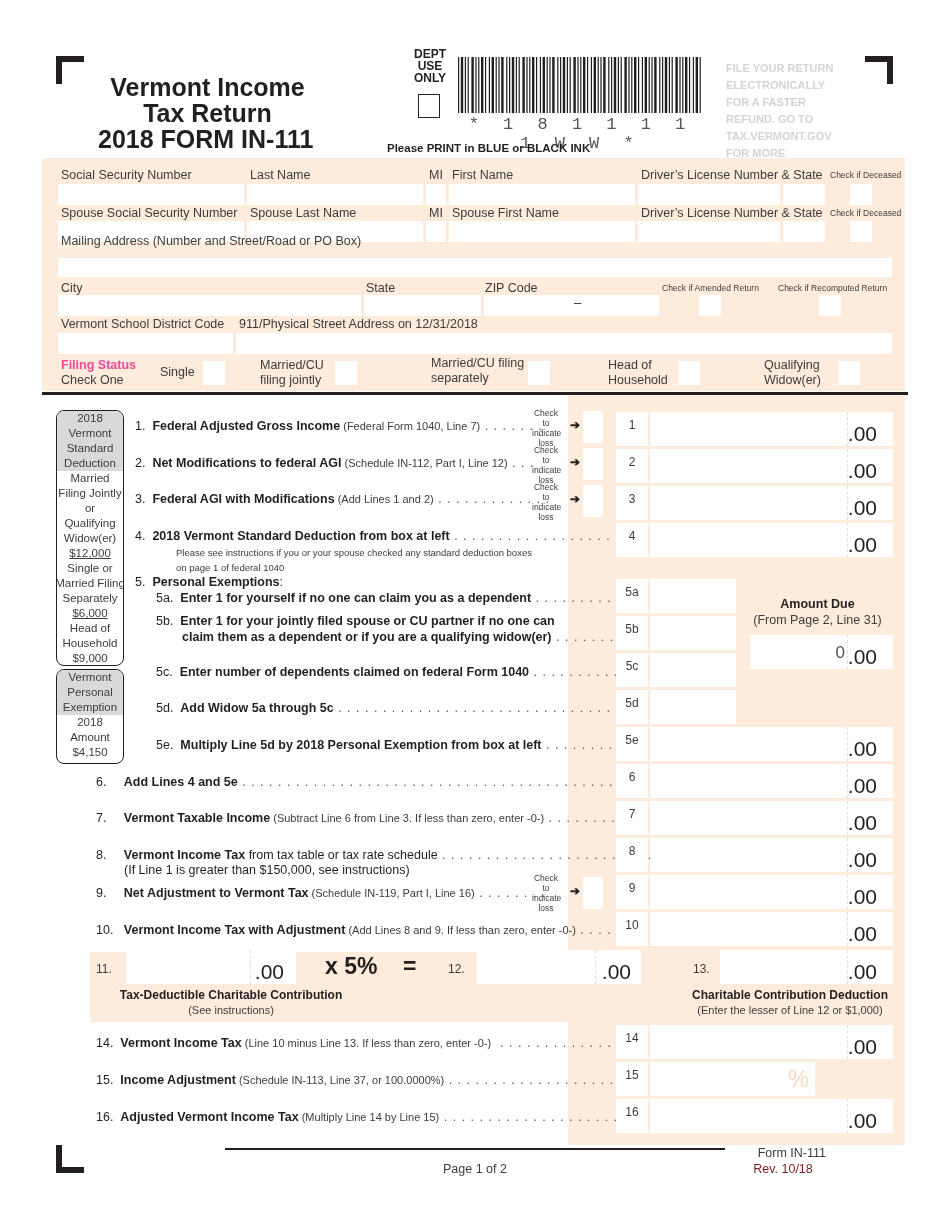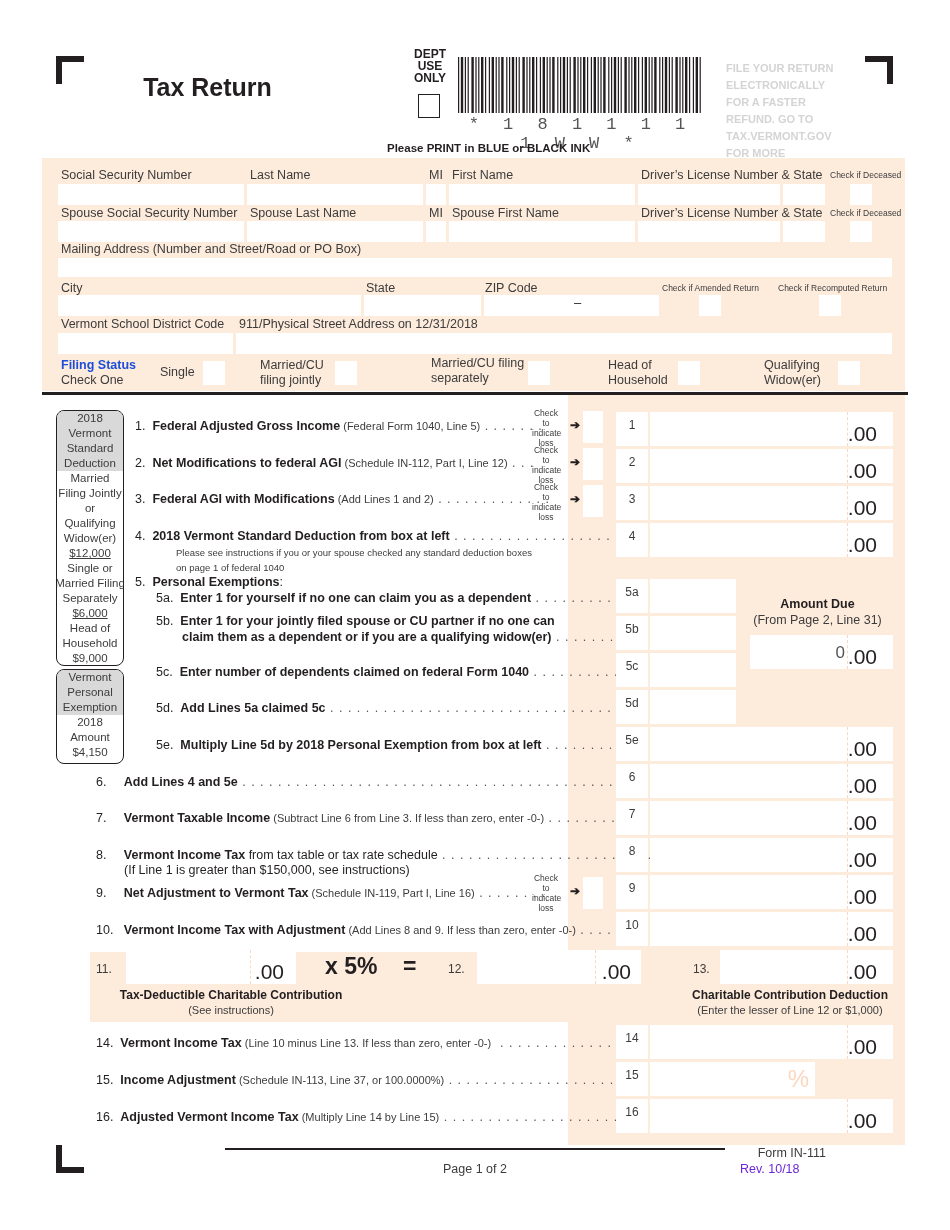--- a/index.html
+++ b/index.html
@@ -44,21 +44,23 @@
 <body>
 
 <div class="corner" style="left:56px;top:56px;width:28px;height:6px;"></div>
 <div class="corner" style="left:56px;top:56px;width:6px;height:28px;"></div>
 <div class="corner" style="left:865px;top:56px;width:28px;height:6px;"></div>
 <div class="corner" style="left:887px;top:56px;width:6px;height:28px;"></div>
 <div class="corner" style="left:56px;top:1145px;width:6px;height:28px;"></div>
 <div class="corner" style="left:56px;top:1167px;width:28px;height:6px;"></div>
 
 <div class="title">
+  <div>Vermont Income</div>
   <div>Tax Return</div>
+  <div class="l3">2018 FORM IN-111</div>
 </div>
 <div class="dept">DEPT USE ONLY</div>
 <div class="deptbox"></div>
 <svg class="barcode" id="barcode" viewBox="0 0 245 56">
     <rect x="0" y="0" width="1.2" height="56" fill="#231f20"></rect>
     <rect x="2.8" y="0" width="2.4" height="56" fill="#231f20"></rect>
     <rect x="6.8" y="0" width="1.2" height="56" fill="#231f20"></rect>
     <rect x="9.6" y="0" width="1.2" height="56" fill="#231f20"></rect>
     <rect x="13.399999999999999" y="0" width="2.4" height="56" fill="#231f20"></rect>
     <rect x="17.4" y="0" width="1.2" height="56" fill="#231f20"></rect>
@@ -156,21 +158,21 @@
 <div class="lbl" style="left:641px;top:206px;">Driver’s License Number &amp; State</div>
 <div class="tiny" style="left:830px;top:208px;">Check if Deceased</div>
 <div class="fld" style="left:58px;top:221px;width:186px;height:21px;"></div>
 <div class="fld" style="left:247px;top:221px;width:176px;height:21px;"></div>
 <div class="fld" style="left:426px;top:221px;width:20px;height:21px;"></div>
 <div class="fld" style="left:449px;top:221px;width:186px;height:21px;"></div>
 <div class="fld" style="left:638px;top:221px;width:142px;height:21px;"></div>
 <div class="fld" style="left:783px;top:221px;width:42px;height:21px;"></div>
 <div class="fld" style="left:850px;top:221px;width:22px;height:21px;"></div>
 
-<div class="lbl" style="left:61px;top:242px;">Mailing Address (Number and Street/Road or PO Box)</div>
+<div class="lbl" style="left:61px;top:234px;">Mailing Address (Number and Street/Road or PO Box)</div>
 <div class="fld" style="left:58px;top:258px;width:834px;height:19px;"></div>
 
 <div class="lbl" style="left:61px;top:281px;">City</div>
 <div class="lbl" style="left:366px;top:281px;">State</div>
 <div class="lbl" style="left:485px;top:281px;">ZIP Code</div>
 <div class="tiny" style="left:662px;top:283px;">Check if Amended Return</div>
 <div class="tiny" style="left:778px;top:283px;">Check if Recomputed Return</div>
 <div class="fld" style="left:58px;top:295px;width:303px;height:21px;"></div>
 <div class="fld" style="left:364px;top:295px;width:117px;height:21px;"></div>
 <div class="fld" style="left:484px;top:295px;width:175px;height:21px;">
@@ -178,21 +180,21 @@
 </div>
 <div class="fld" style="left:699px;top:295px;width:22px;height:21px;"></div>
 <div class="fld" style="left:819px;top:295px;width:22px;height:21px;"></div>
 
 <div class="lbl" style="left:61px;top:317px;">Vermont School District Code</div>
 <div class="lbl" style="left:239px;top:317px;">911/Physical Street Address on 12/31/2018</div>
 <div class="fld" style="left:58px;top:333px;width:175px;height:21px;"></div>
 <div class="fld" style="left:236px;top:333px;width:656px;height:21px;"></div>
 
 <div class="fs-lbl" style="left:61px;top:358px;">
-  <div style="font-weight:bold;color:#1d4ed8;">Filing Status</div>
+  <div style="font-weight:bold;color:#ec4899;">Filing Status</div>
   <div>Check One</div>
 </div>
 <div class="fs-lbl" style="left:160px;top:365px;">Single</div>
 <div class="fs-box" style="left:203px;top:361px;"></div>
 <div class="fs-lbl" style="left:260px;top:358px;width:80px;">Married/CU filing jointly</div>
 <div class="fs-box" style="left:335px;top:361px;"></div>
 <div class="fs-lbl" style="left:424px;top:356px;width:100px;margin-left:7px;">Married/CU filing separately</div>
 <div class="fs-box" style="left:528px;top:361px;"></div>
 <div class="fs-lbl" style="left:608px;top:358px;width:68px;">Head of Household</div>
 <div class="fs-box" style="left:678px;top:361px;"></div>
@@ -232,21 +234,21 @@
     <div>Vermont</div>
     <div>Personal</div>
     <div>Exemption</div>
   </div>
   <div>2018</div>
   <div>Amount</div>
   <div>$4,150</div>
 </div>
 
 <div class="ln" style="left:135px;top:419px;">
-  <span>1.</span>&nbsp;&nbsp;<b>Federal Adjusted Gross Income</b><span class="sm"> (Federal Form 1040, Line 5)</span><span class="dots"> . . . . . . .</span>
+  <span>1.</span>&nbsp;&nbsp;<b>Federal Adjusted Gross Income</b><span class="sm"> (Federal Form 1040, Line 7)</span><span class="dots"> . . . . . . .</span>
 </div>
 <div class="ln" style="left:135px;top:456px;">
   <span>2.</span>&nbsp;&nbsp;<b>Net Modifications to federal AGI</b><span class="sm"> (Schedule IN-112, Part I, Line 12)</span><span class="dots"> . . .</span>
 </div>
 <div class="ln" style="left:135px;top:492px;">
   <span>3.</span>&nbsp;&nbsp;<b>Federal AGI with Modifications</b><span class="sm"> (Add Lines 1 and 2)</span><span class="dots"> . . . . . . . . . . . . .</span>
 </div>
 
 <div class="chk" style="left:532px;top:408px;">Check to indicate loss</div>
 <div class="arrow" style="left:570px;top:418px;">➔</div>
@@ -270,21 +272,21 @@
   <span>5a.</span>&nbsp;&nbsp;<b>Enter 1 for yourself if no one can claim you as a dependent</b><span class="dots"> . . . . . . . . . . .</span>
 </div>
 <div class="ln" style="left:156px;top:613px;line-height:16px;">
   <span>5b.</span>&nbsp;&nbsp;<b>Enter 1 for your jointly filed spouse or CU partner if no one can</b><br>
   <span style="padding-left:26px;"></span><b>claim them as a dependent or if you are a qualifying widow(er)</b><span class="dots"> . . . . . . . .</span>
 </div>
 <div class="ln" style="left:156px;top:665px;">
   <span>5c.</span>&nbsp;&nbsp;<b>Enter number of dependents claimed on federal Form 1040</b><span class="dots"> . . . . . . . . . . .</span>
 </div>
 <div class="ln" style="left:156px;top:701px;">
-  <span>5d.</span>&nbsp;&nbsp;<b>Add Lines 5a claimed 5c</b><span class="dots"> . . . . . . . . . . . . . . . . . . . . . . . . . . . . . . . . . .</span>
+  <span>5d.</span>&nbsp;&nbsp;<b>Add Widow 5a through 5c</b><span class="dots"> . . . . . . . . . . . . . . . . . . . . . . . . . . . . . . . . . .</span>
 </div>
 <div class="ln" style="left:156px;top:738px;">
   <span>5e.</span>&nbsp;&nbsp;<b>Multiply Line 5d by 2018 Personal Exemption from box at left</b><span class="dots"> . . . . . . . . . .</span>
 </div>
 
 <div class="ln" style="left:96px;top:775px;">
   <span>6.</span>&nbsp;&nbsp;&nbsp;&nbsp;&nbsp;<b>Add Lines 4 and 5e</b><span class="dots"> . . . . . . . . . . . . . . . . . . . . . . . . . . . . . . . . . . . . . . . . . . . . . . .</span>
 </div>
 <div class="ln" style="left:96px;top:811px;">
   <span>7.</span>&nbsp;&nbsp;&nbsp;&nbsp;&nbsp;<b>Vermont Taxable Income</b><span class="sm"> (Subtract Line 6 from Line 3.  If less than zero, enter -0-)</span><span class="dots"> . . . . . . . . . . .</span>
@@ -415,13 +417,13 @@
 </div>
 <div class="numcell" style="top:1099px;">16</div>
 <div class="amt" style="top:1099px;">
     <span class="sep"></span>
     <span class="cents">.00</span>
   </div>
 
 <div class="footer-line"></div>
 <div class="abs" style="left:443px;top:1162px;font-size:12.5px;color:#3c3c3c;">Page 1 of 2</div>
 <div class="abs" style="left:740px;top:1146px;width:86px;text-align:right;font-size:12.5px;color:#3c3c3c;">Form IN-111</div>
-<div class="abs" style="left:740px;top:1162px;width:86px;text-align:left;font-size:12.5px;color:#6d28d9;">Rev. 10/18</div>
+<div class="abs" style="left:740px;top:1162px;width:86px;text-align:center;font-size:12.5px;color:#7f1d1d;">Rev. 10/18</div>
 
 </body></html>

